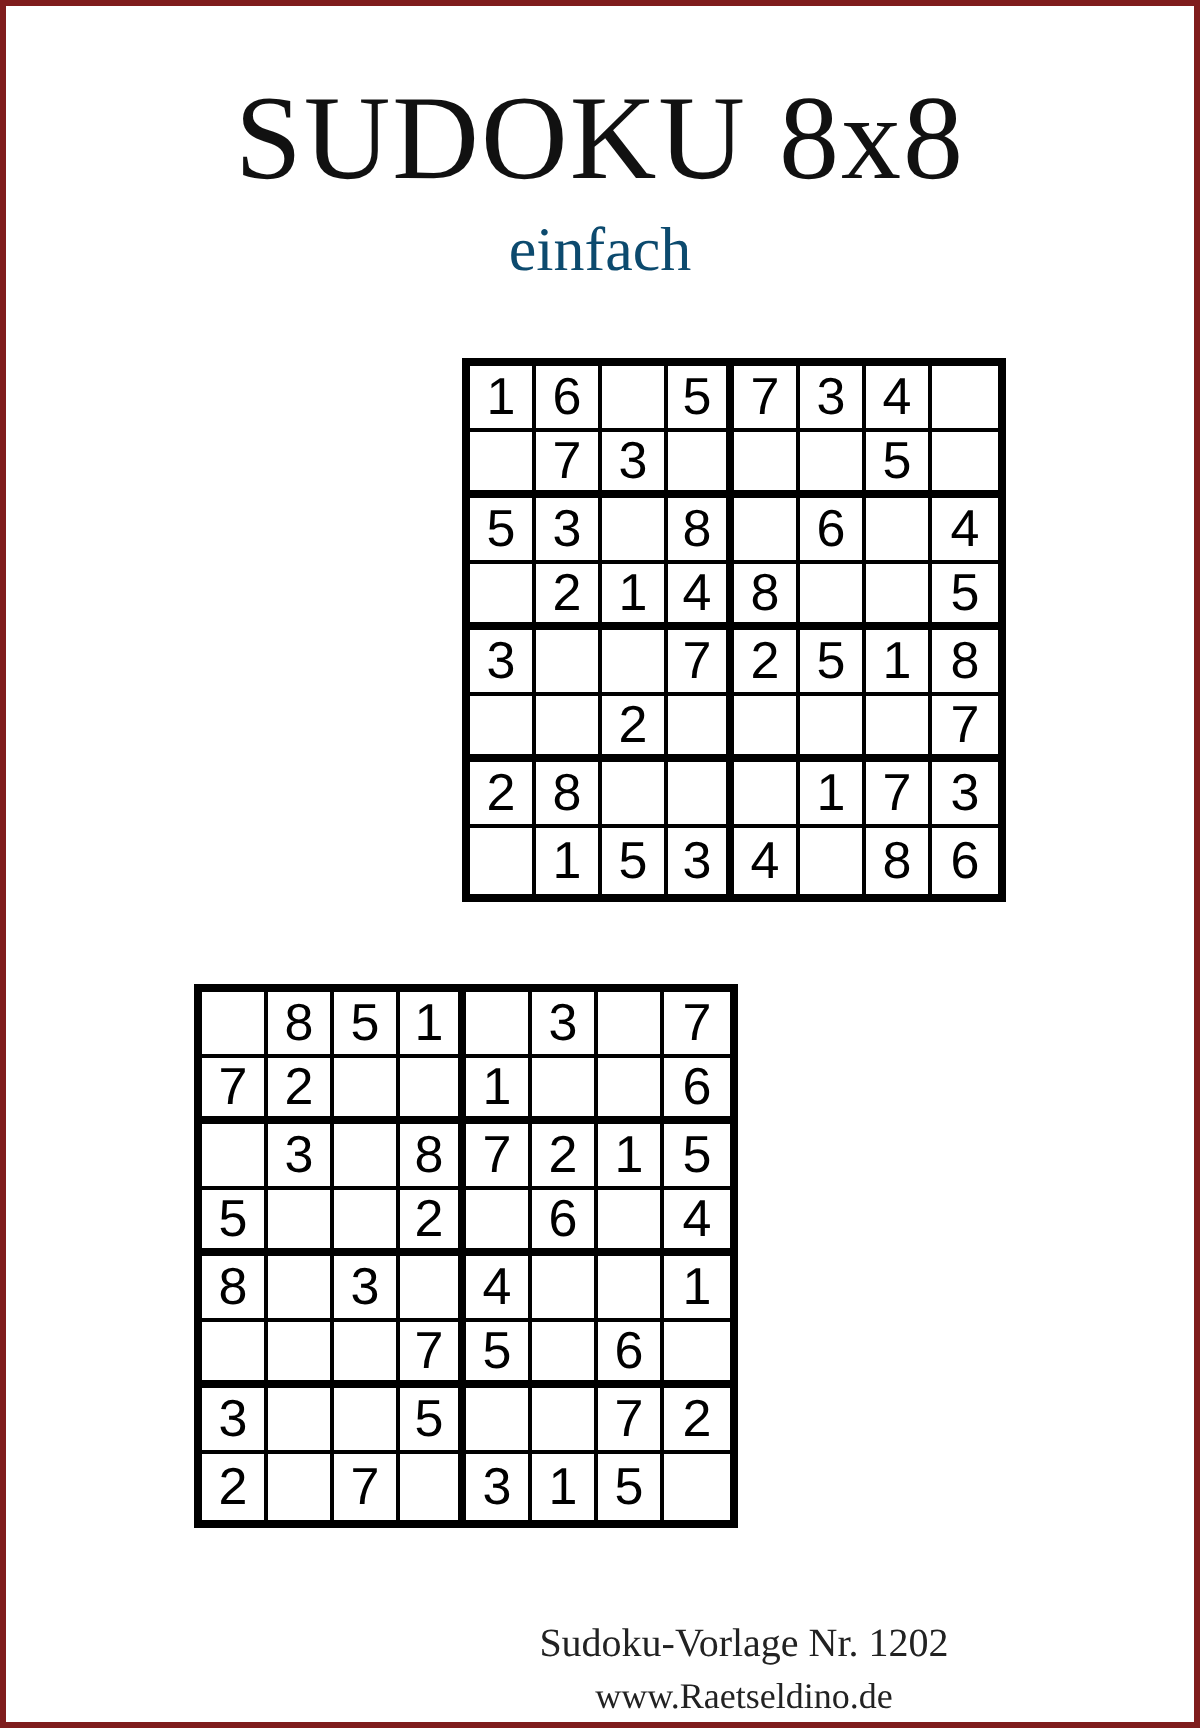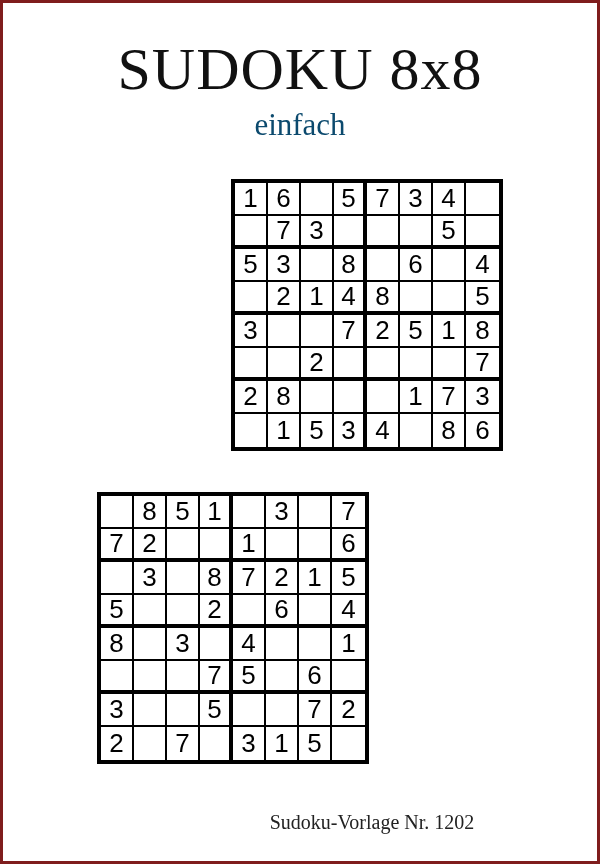--- a/index.html
+++ b/index.html
@@ -206,14 +206,15 @@
       <div class="cell lr">7</div>
       <div class="cell tr lr"></div>
       <div class="cell lr">3</div>
       <div class="cell lr">1</div>
       <div class="cell lr">5</div>
       <div class="cell lc lr"></div>
     </div>
 
   <div class="footer">
     <div class="footer-line1">Sudoku-Vorlage Nr. 1202</div>
+    <div class="footer-line2">www.Raetseldino.de</div>
   </div>
 </div>
 
 </body></html>

